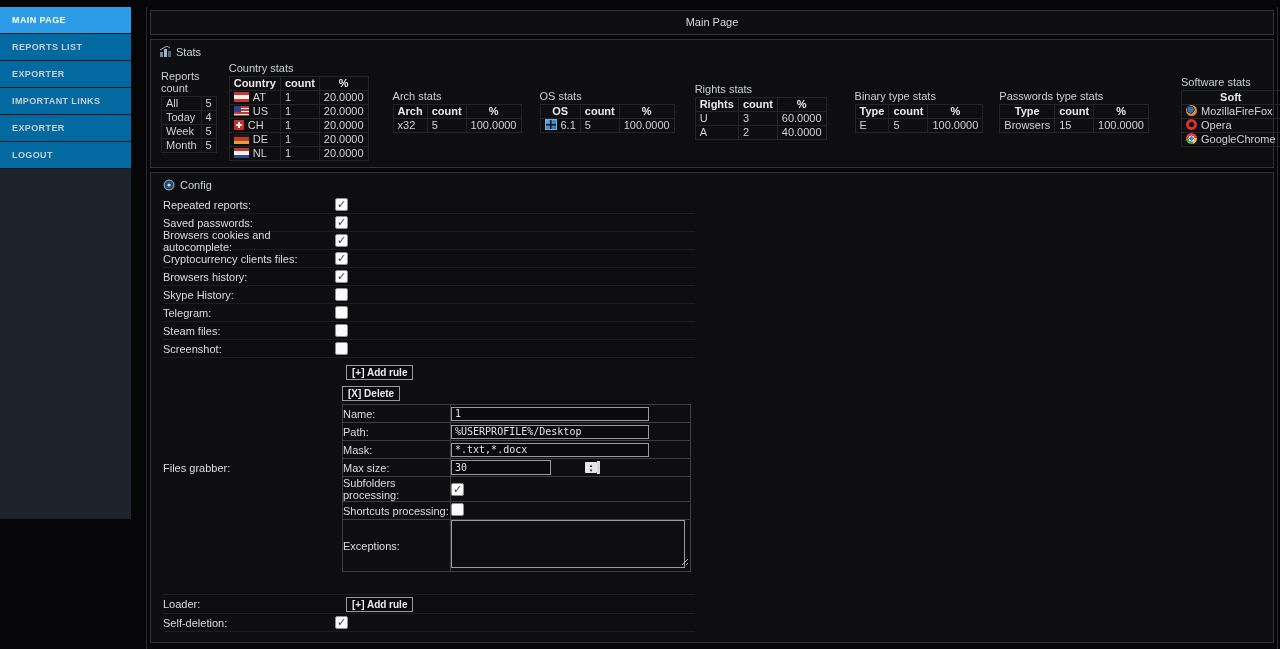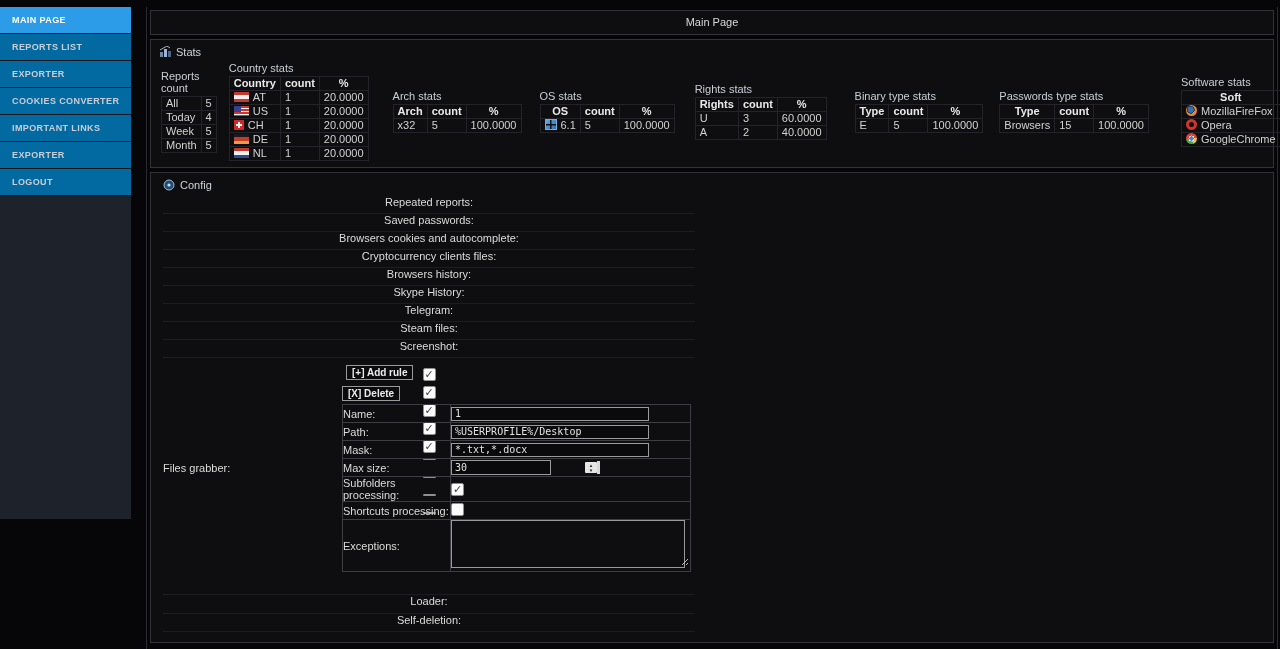--- a/index.html
+++ b/index.html
@@ -68,21 +68,21 @@
       radial-gradient(circle at 42% 42%,#3a6ea8 0 33%,#1d3e66 34% 44%,#e8882c 45% 78%,#f0a83c 79% 100%); }
   .icon-soft-opera { width:11px; height:11px; border-radius:50%; border:3px solid #cf3530; background:#0e0e11; }
   .icon-soft-chrome { width:11px; height:11px; border-radius:50%; background:
       radial-gradient(circle,#4a7fd4 0 28%,#e8e8e8 29% 38%,transparent 39%),
       conic-gradient(#dd4333 0 25%,#f2c12e 25% 45%,#4aa84e 45% 75%,#dd4333 75% 100%); }
 
   
   .config-panel { height:471px; padding-left:12px; padding-right:12px; }
   .config-panel .section-title { padding-left:0; padding-bottom:5px; }
   .opt-row { display:flex; align-items:center; height:18px;
-    border-bottom:1px solid #1c1c21; width:532px; font-size:11px; color:#dcdcdc;flex-direction:column; }
+    border-bottom:1px solid #1c1c21; width:532px; font-size:11px; color:#dcdcdc; }
   .opt-label { flex:0 0 172px; }
   .cb { width:13px; height:13px; background:#fbfbfb; border:1px solid #8f8f8f;
     border-radius:2px; display:inline-flex; align-items:center; justify-content:center;
     cursor:pointer; font-family:"DejaVu Sans", sans-serif; }
   .cb.checked::after { content:"✓"; color:#3d3d3d; font-size:11px; font-weight:bold; line-height:1; }
 
   .btn { display:inline-block; border:1px solid #9a9a9a; background:#0b0b0e;
     color:#ececec; font-size:10px; font-weight:bold; padding:1px 5px;
     cursor:pointer; font-family:"Liberation Sans", sans-serif;margin-left:11px; }
 
@@ -127,23 +127,20 @@
     </div>
 
     <div class="side-item">
       <span>REPORTS LIST</span>
     </div>
 
     <div class="side-item">
       <span>EXPORTER</span>
     </div>
 
-    <div class="side-item">
-      <span>COOKIES CONVERTER</span>
-    </div>
 
     <div class="side-item">
       <span>IMPORTANT LINKS</span>
     </div>
 
     <div class="side-item">
       <span>EXPORTER</span>
     </div>
 
     <div class="side-item">

